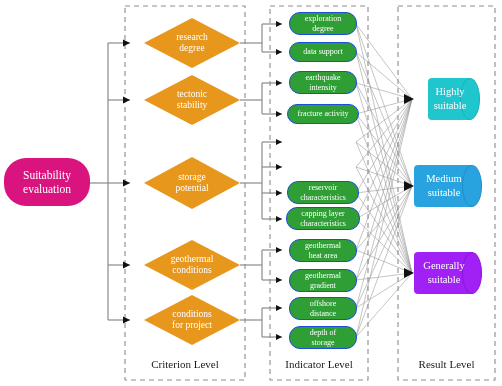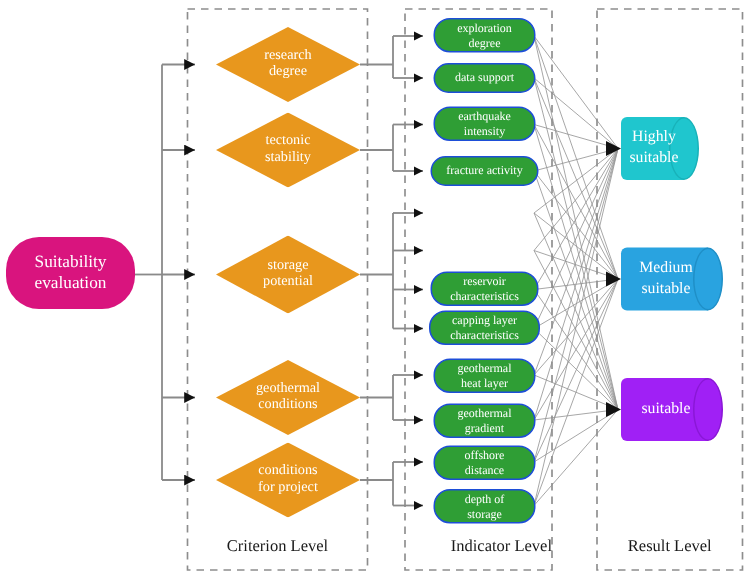--- a/index.html
+++ b/index.html
@@ -253,21 +253,21 @@
   </div>
   <div class="node pill" style="left:286px;top:207px;width:74px;height:23px;">
     <div>
         <div>capping layer</div>
         <div>characteristics</div>
       </div>
   </div>
   <div class="node pill" style="left:289px;top:239px;width:68px;height:23px;">
     <div>
         <div>geothermal</div>
-        <div>heat layer</div>
+        <div>heat area</div>
       </div>
   </div>
   <div class="node pill" style="left:289px;top:269px;width:68px;height:23px;">
     <div>
         <div>geothermal</div>
         <div>gradient</div>
       </div>
   </div>
   <div class="node pill" style="left:289px;top:297px;width:68px;height:23px;">
     <div>
@@ -275,21 +275,21 @@
         <div>distance</div>
       </div>
   </div>
   <div class="node pill" style="left:289px;top:326px;width:68px;height:23px;">
     <div>
         <div>depth of</div>
         <div>storage</div>
       </div>
   </div>
 
-  <div class="node cyl" style="left:414px;top:78px;width:52px;height:42px;">
+  <div class="node cyl" style="left:428px;top:78px;width:52px;height:42px;">
     <div class="cyl-body" style="background:#1FC6CE;"></div>
     <div class="cyl-cap" style="background:#1FC6CE;border:1px solid #18b2b9;box-sizing:border-box;"></div>
     <div class="cyl-txt">
       <div>Highly</div>
       <div>suitable</div>
     </div>
   </div>
 
   <div class="node cyl" style="left:414px;top:165px;width:68px;height:42px;">
     <div class="cyl-body" style="background:#29A3E0;"></div>
@@ -297,21 +297,22 @@
     <div class="cyl-txt">
       <div>Medium</div>
       <div>suitable</div>
     </div>
   </div>
 
   <div class="node cyl" style="left:414px;top:252px;width:68px;height:42px;">
     <div class="cyl-body" style="background:#A020F5;"></div>
     <div class="cyl-cap" style="background:#A020F5;border:1px solid #8a17d6;box-sizing:border-box;"></div>
     <div class="cyl-txt">
+      <div>Generally</div>
       <div>suitable</div>
     </div>
   </div>
 
   <div class="zone-label" style="left:125px;top:358px;width:120px;">Criterion Level</div>
-  <div class="zone-label" style="left:270px;top:358px;width:98px;text-align:right;">Indicator Level</div>
+  <div class="zone-label" style="left:270px;top:358px;width:98px;">Indicator Level</div>
   <div class="zone-label" style="left:398px;top:358px;width:97px;">Result Level</div>
 
 </div>
 
 </body></html>

